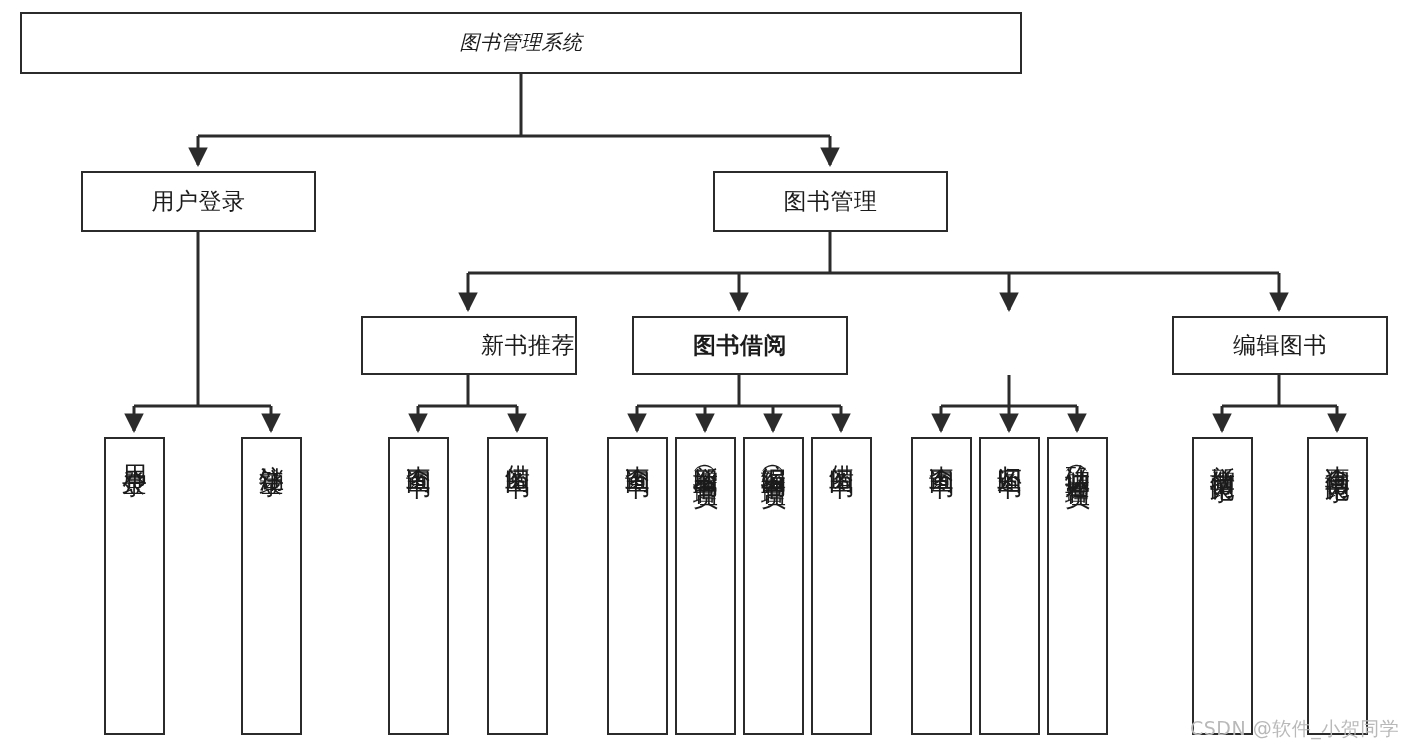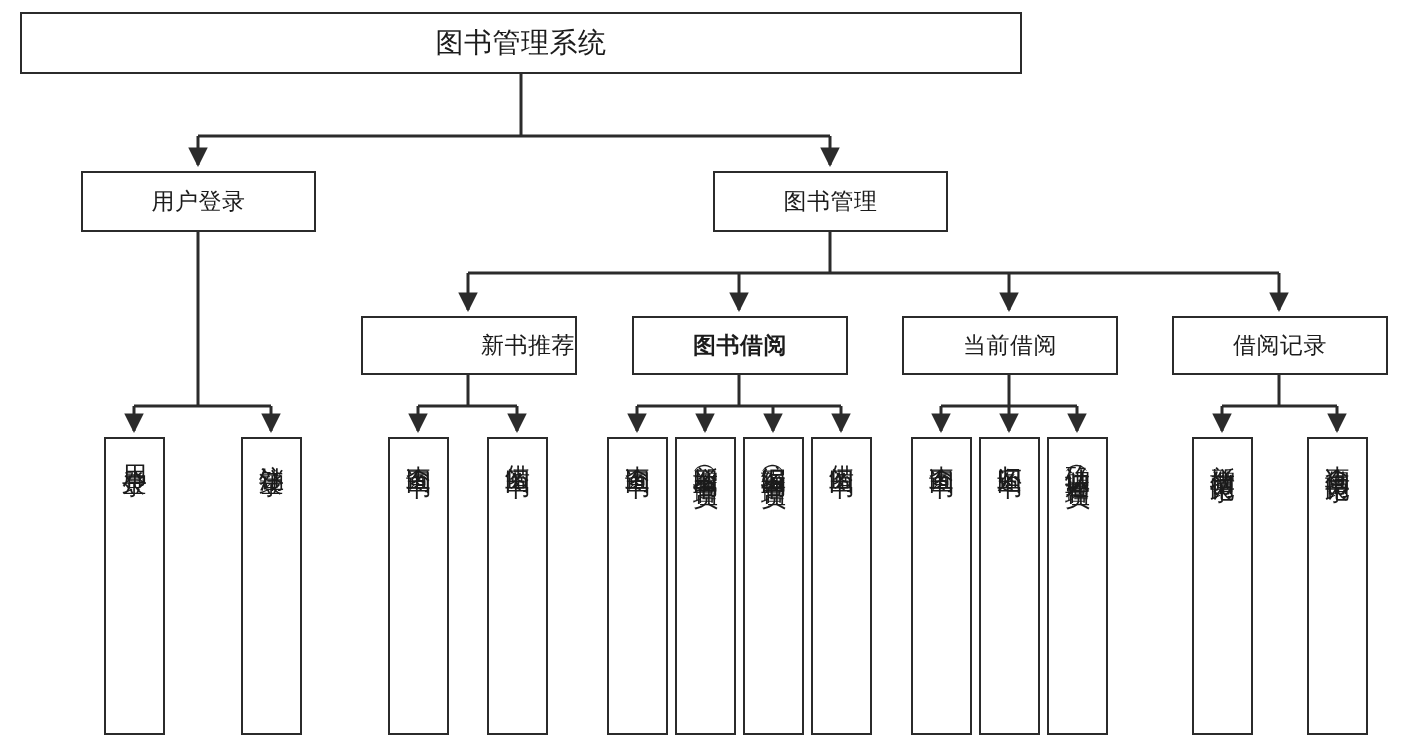--- a/index.html
+++ b/index.html
@@ -42,21 +42,22 @@
     line-height: 1.08;
     letter-spacing: 0.5px;
     color: #1b1b1b;
     white-space: nowrap;
   }
   
   .h-node .node-label {
     font-size: 23px;
   }
   .root.h-node .node-label {
-    font-size: 28px;
+    font-size: 20px;
+    font-style: italic;
   }
   
   .v-node {
     align-items: flex-start;
     justify-content: center;
     padding-top: 6px;
   }
   .v-node .node-label {
     writing-mode: vertical-rl;
     text-orientation: upright;
@@ -140,25 +141,22 @@
   <div class="node h-node" style="left:713px; top:171px; width:235px; height:61px;">
     <span class="node-label">图书管理</span>
   </div>
 
   <div class="node h-node" style="left:361px; top:316px; width:216px; height:59px;justify-content:flex-end;">
     <span class="node-label">新书推荐</span>
   </div>
   <div class="node h-node" style="left:632px; top:316px; width:216px; height:59px;font-weight:bold;">
     <span class="node-label">图书借阅</span>
   </div>
-  <div class="node h-node" style="left:902px; top:316px; width:216px; height:59px;">
-    <span class="node-label">当前借阅</span>
-  </div>
   <div class="node h-node" style="left:1172px; top:316px; width:216px; height:59px;">
-    <span class="node-label">借阅记录</span>
+    <span class="node-label">编辑图书</span>
   </div>
 
   <div class="node v-node" style="left:104px; top:437px; width:61px; height:298px;">
     <span class="node-label">用户登录</span>
   </div>
   <div class="node v-node" style="left:241px; top:437px; width:61px; height:298px;">
     <span class="node-label">注销登录</span>
   </div>
 
   <div class="node v-node" style="left:388px; top:437px; width:61px; height:298px;">
@@ -191,14 +189,15 @@
     <span class="node-label">确认归还（管理员）</span>
   </div>
 
   <div class="node v-node" style="left:1192px; top:437px; width:61px; height:298px;">
     <span class="node-label">新增借阅记录</span>
   </div>
   <div class="node v-node" style="left:1307px; top:437px; width:61px; height:298px;">
     <span class="node-label">查询借阅记录</span>
   </div>
 
+  <div class="watermark" style="left:1190px; top:716px;">CSDN @软件_小贺同学</div>
 
 </div>
 
 </body></html>

